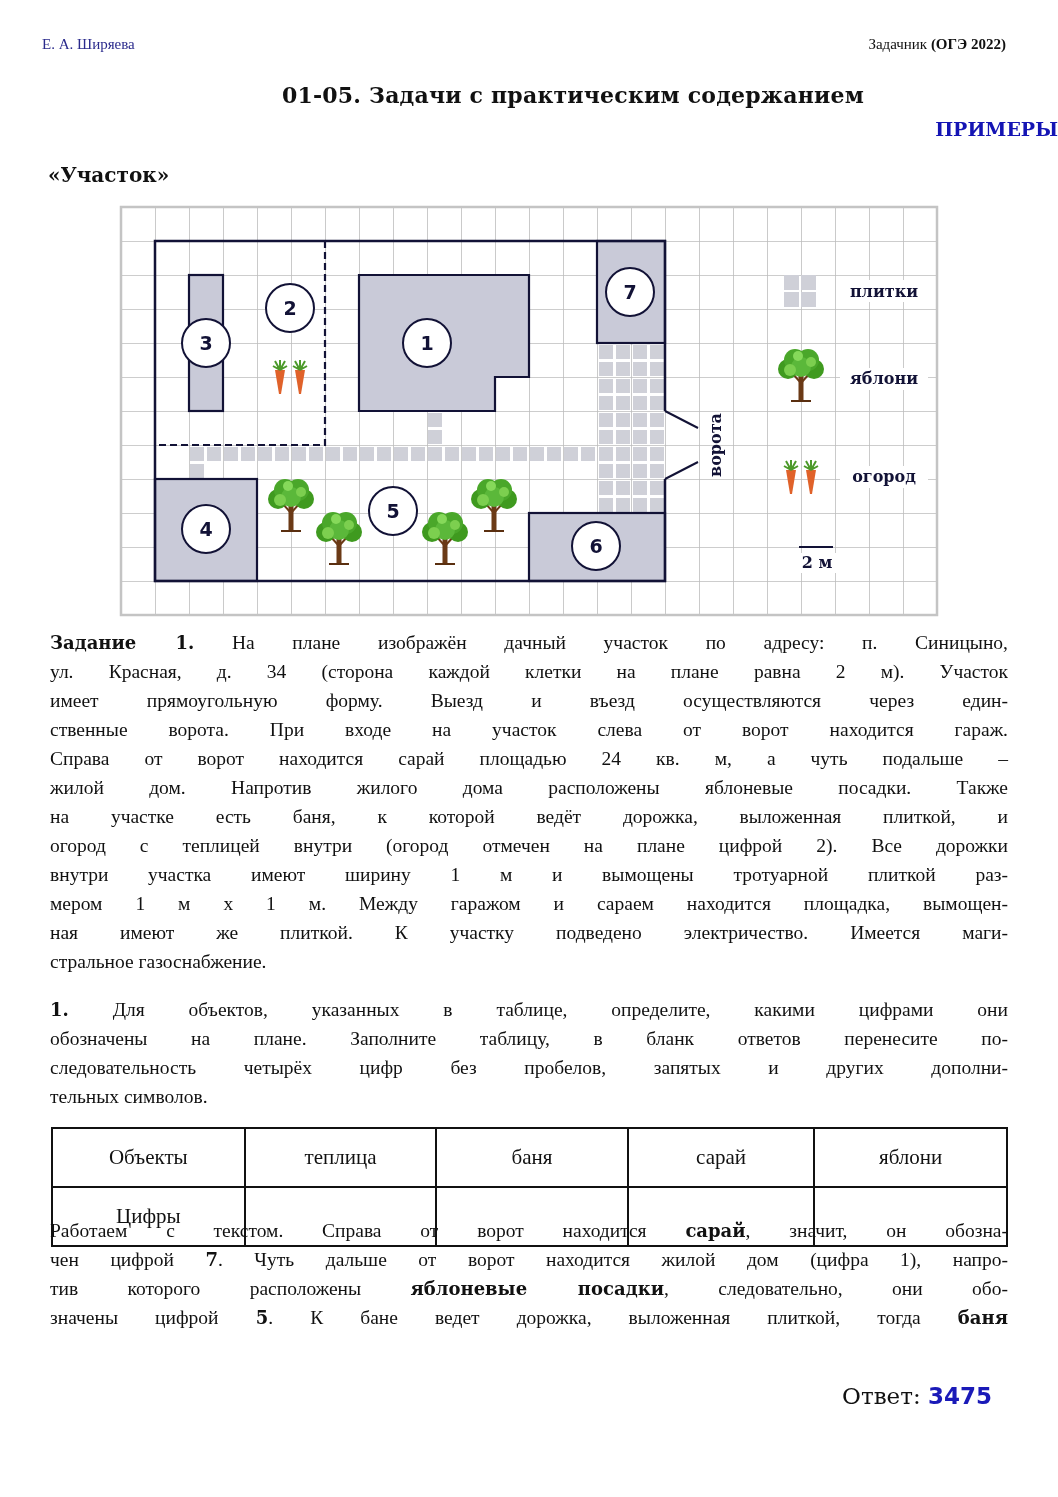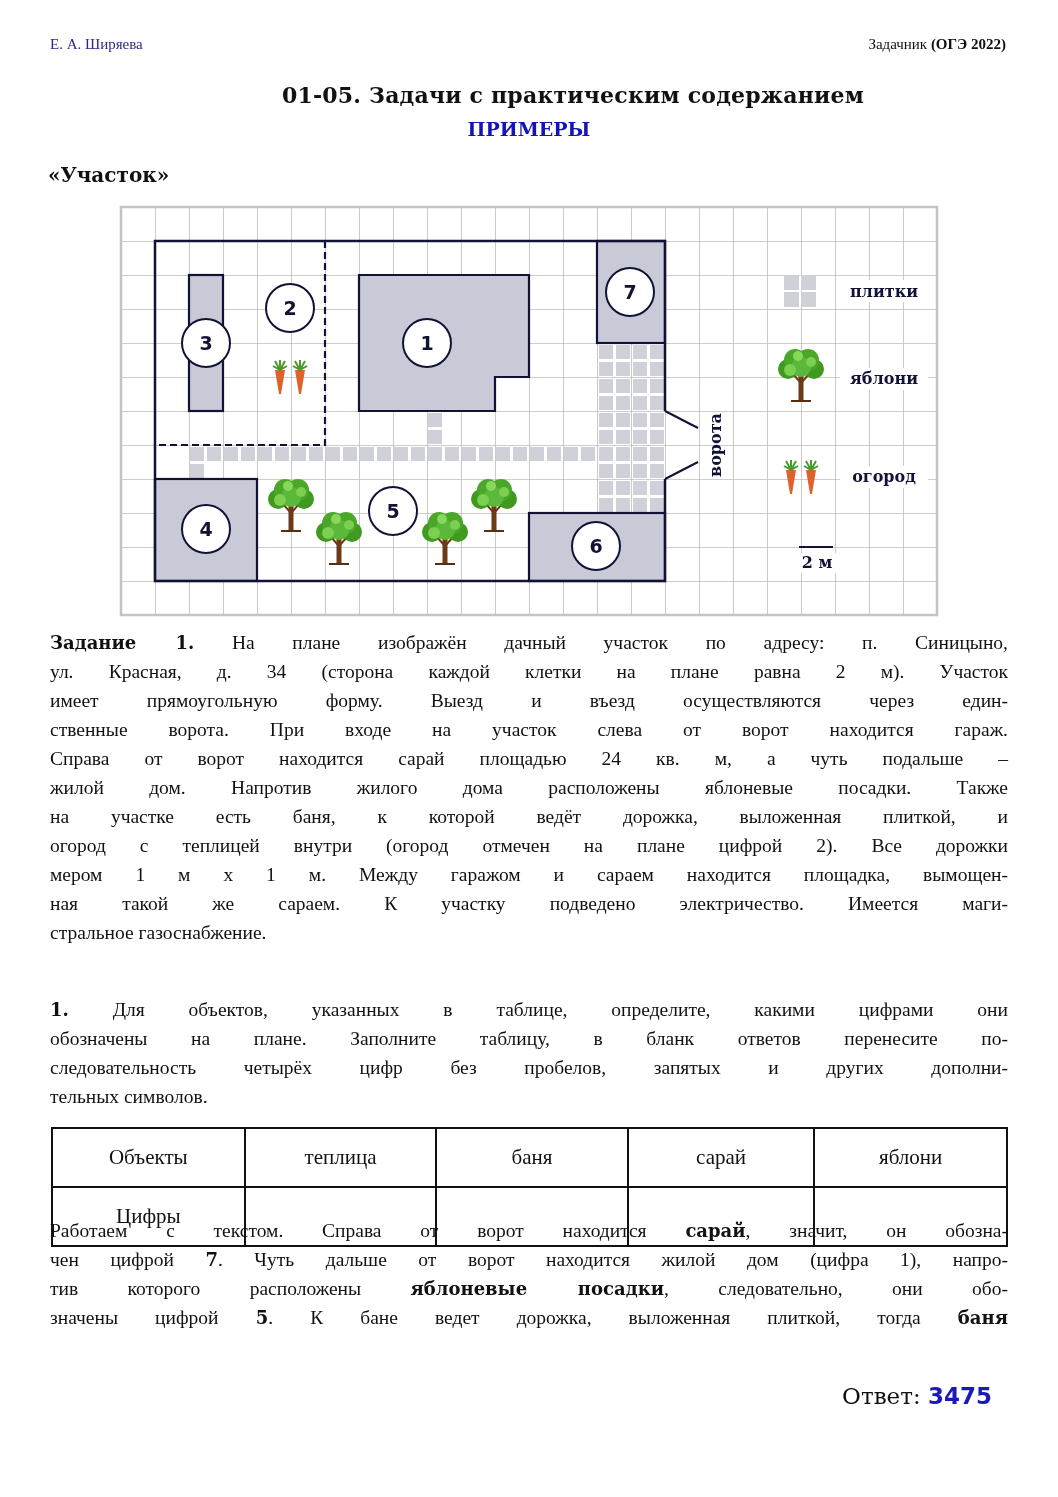--- a/index.html
+++ b/index.html
@@ -1,23 +1,23 @@
 <!DOCTYPE html>
 <html><head>
 <meta charset="utf-8">
 <style>
   html, body { margin: 0; padding: 0; background: #ffffff; }
   body { width: 1058px; height: 1497px; position: relative; overflow: hidden;
          font-family: "DejaVu Serif", serif; color: #111; }
   .abs { position: absolute; }
-  .hdr-left { left: 50px; top: 36px; font-size: 15px; color: #2a2a8c; font-family: "Liberation Serif", serif; }
+  .hdr-left { left: 42px; top: 36px; font-size: 15px; color: #2a2a8c; font-family: "Liberation Serif", serif; }
   .hdr-right { right: 52px; top: 36px; font-size: 15px; color: #111; font-family: Liberation Serif, serif; }
   .hdr-right b { font-weight: bold; }
   .title { left: 0; width: 1058px; top: 82px; text-align: center; font-size: 22px; font-weight: bold; font-family: "DejaVu Serif", serif; letter-spacing: 0.2px; padding-left: 44px; }
-  .subtitle { left: 0; width: 1058px; top: 118px; text-align: center; font-size: 19px; font-weight: bold; color: #1414b4; font-family: "DejaVu Serif", serif; }
+  .subtitle { left: 0; width: 1058px; top: 118px; text-align: right; font-size: 19px; font-weight: bold; color: #1414b4; font-family: "DejaVu Serif", serif; }
   .section { left: 48px; top: 163px; font-size: 20px; font-weight: bold; font-family: "DejaVu Serif", serif; }
   svg.plan { left: 0; top: 0; }
   .para { left: 50px; width: 958px; font-size: 19.5px; line-height: 29px; text-align: justify; font-family: "Liberation Serif", serif; }
   .para b { font-family: "DejaVu Serif", serif; font-size: 18px; }
   .line { display: block; text-align: justify; text-align-last: justify; white-space: nowrap; }
   .line.last { text-align-last: left; }
   table.answer { position: absolute; left: 51px; top: 1127px; width: 957px; border-collapse: collapse;
                  font-family: "Liberation Serif", serif; font-size: 21px; }
   table.answer td { border: 2px solid #111; text-align: center; height: 33px; padding: 12px; }
   .otvet { right: 66px; top: 1383px; font-size: 23px; font-family: "DejaVu Serif", serif; }
@@ -220,22 +220,23 @@
 
 <div class="abs para" style="top:628px;">
   <span class="line"><b>Задание 1.</b><span> На плане изображён дачный участок по адресу: п. Синицыно,</span></span>
   <span class="line">ул. Красная, д. 34 (сторона каждой клетки на плане равна 2 м). Участок</span>
   <span class="line">имеет прямоугольную форму. Выезд и въезд осуществляются через един-</span>
   <span class="line">ственные ворота. При входе на участок слева от ворот находится гараж.</span>
   <span class="line">Справа от ворот находится сарай площадью 24 кв. м, а чуть подальше –</span>
   <span class="line">жилой дом. Напротив жилого дома расположены яблоневые посадки. Также</span>
   <span class="line">на участке есть баня, к которой ведёт дорожка, выложенная плиткой, и</span>
   <span class="line">огород с теплицей внутри (огород отмечен на плане цифрой 2). Все дорожки</span>
+  <span class="line">внутри участка имеют ширину 1 м и вымощены тротуарной плиткой раз-</span>
   <span class="line">мером 1 м х 1 м. Между гаражом и сараем находится площадка, вымощен-</span>
-  <span class="line">ная такой же сараем. К участку подведено электричество. Имеется маги-</span>
+  <span class="line">ная имеют же плиткой. К участку подведено электричество. Имеется маги-</span>
   <span class="line last">стральное газоснабжение.</span>
 </div>
 
 <div class="abs para" style="top:995px;">
   <span class="line"><b>1.</b><span> Для объектов, указанных в таблице, определите, какими цифрами они</span></span>
   <span class="line">обозначены на плане. Заполните таблицу, в бланк ответов перенесите по-</span>
   <span class="line">следовательность четырёх цифр без пробелов, запятых и других дополни-</span>
   <span class="line last">тельных символов.</span>
 </div>
 

